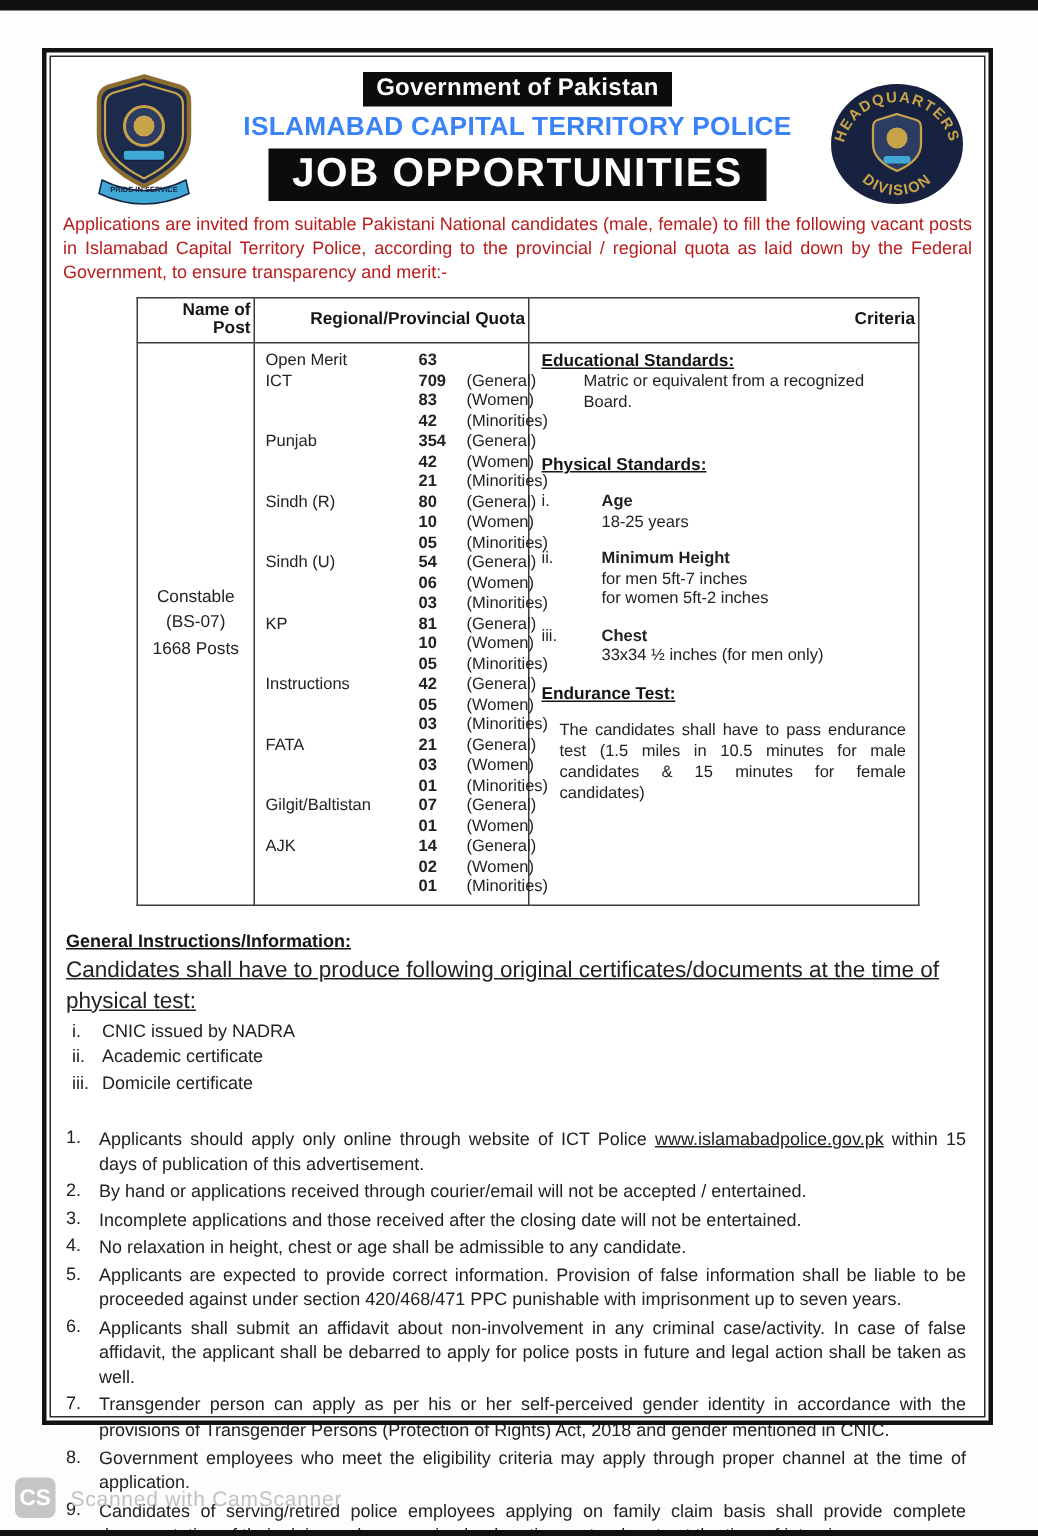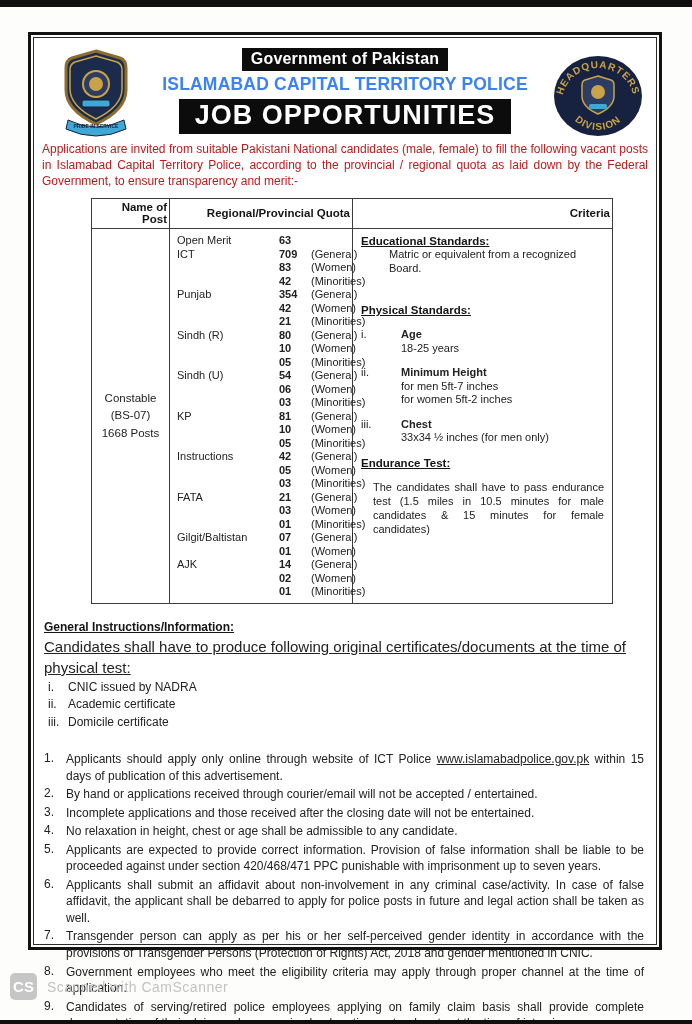--- a/index.html
+++ b/index.html
@@ -88,21 +88,21 @@
   .num-item { display:flex; margin-bottom:2px; }
   .num-col { width:22px; flex:none; }
   .num-body { flex:1; text-align:justify; line-height:1.38; }
   .website-link { text-decoration:underline; }
 
   
   .shield-svg, .round-svg { display:block; }
 
   
   .watermark {
-    position:absolute; left:10px; bottom:24px;
+    position:absolute; left:10px; bottom:12px;
     display:flex; align-items:center; gap:10px;
   }
   .cs-icon {
     width:27px; height:27px; border-radius:5px; background:#c6c6c6;
     color:#fff; font-weight:bold; font-size:15px;
     display:flex; align-items:center; justify-content:center;
   }
   .watermark-text { color:#c2c2c2; font-size:14px; letter-spacing:.5px; }
 </style>
 </head>

